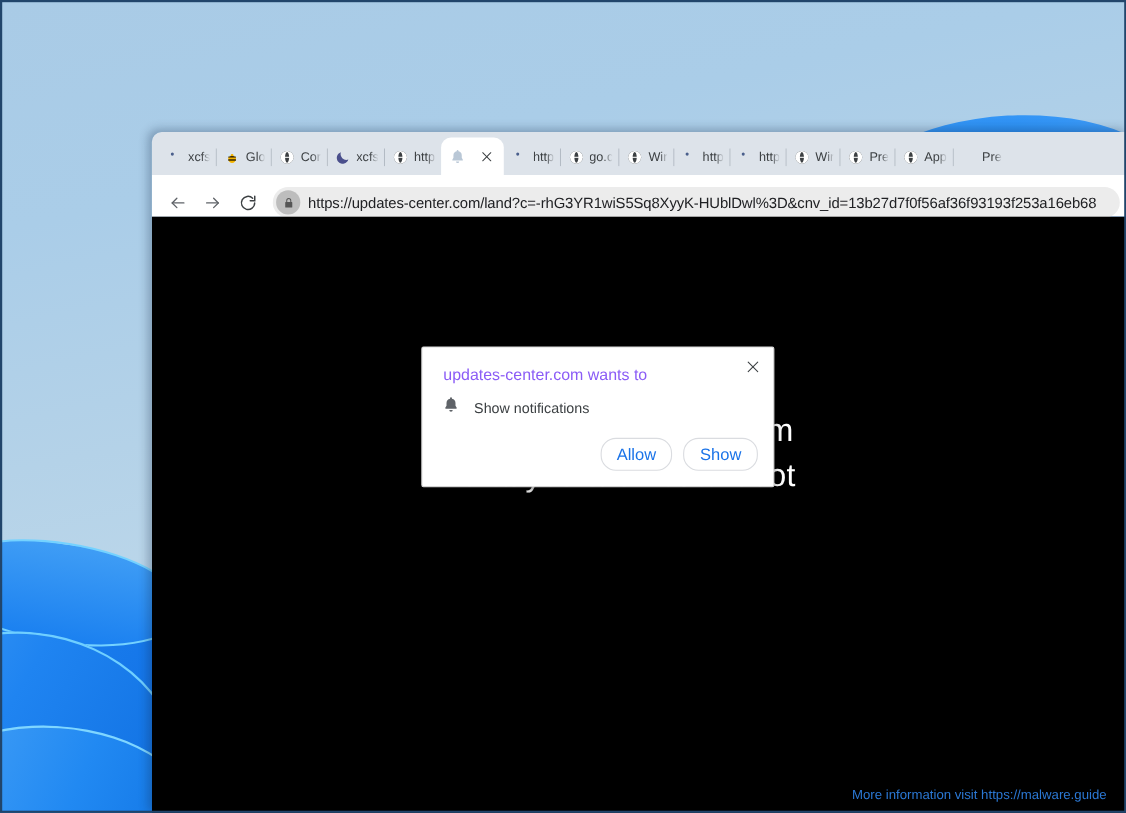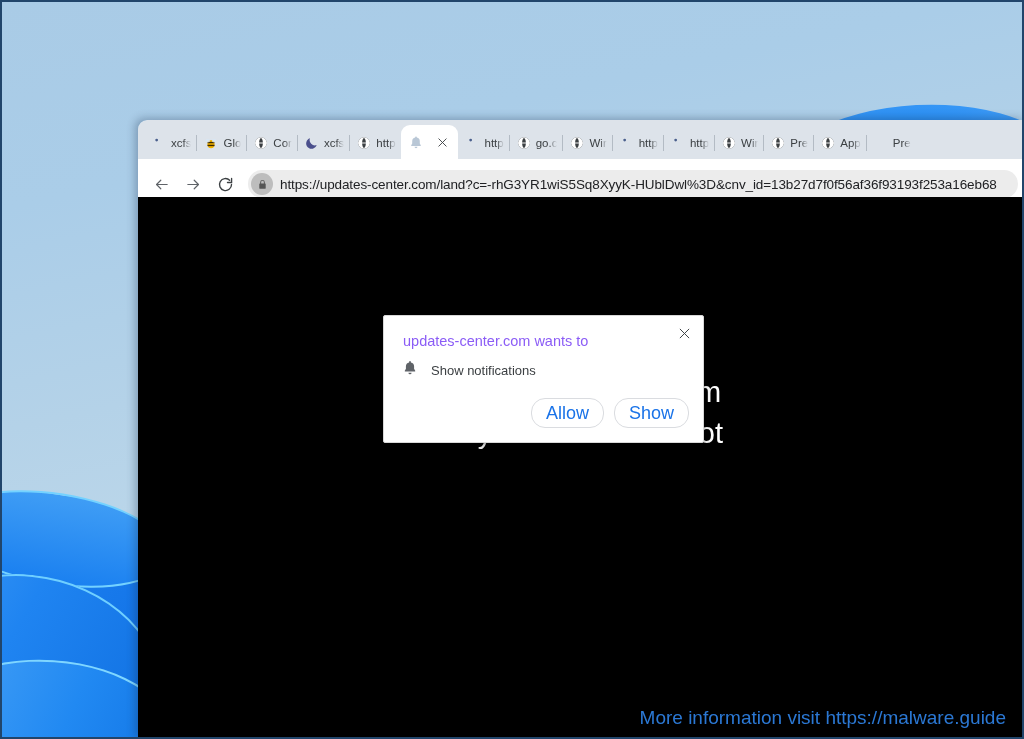--- a/index.html
+++ b/index.html
@@ -197,21 +197,21 @@
     color:#ffffff;
     font-size:29px;
     line-height:41px;
     font-weight:400;
     letter-spacing:.1px;
   }
   #footer-link{
     position:absolute;
     right:18px; bottom:10px;
     color:#2b78d4;
-    font-size:19px;
+    font-size:12px;
   }
 
   
   #permission-dialog{
     position:absolute;
     left:245px; top:195px;
     width:321px; height:128px;
     background:#ffffff;
     border:1px solid #d8d8d8;
     border-radius:2px;
@@ -244,21 +244,21 @@
     right:14px; bottom:14px;
     display:flex; gap:10px;
   }
   .pbtn{
     min-width:63px; height:30px;
     padding:0 14px;
     border:1px solid #dadce0;
     border-radius:14px;
     background:#ffffff;
     color:#1a73e8;
-    font-size:18px;
+    font-size:15px;
     font-family:"Liberation Sans", sans-serif;
     display:flex; align-items:center; justify-content:center;
   }
 </style>
 </head>
 <body>
 
 <div id="desktop">
 
   <div class="bloom" id="bloom-dome"></div>

